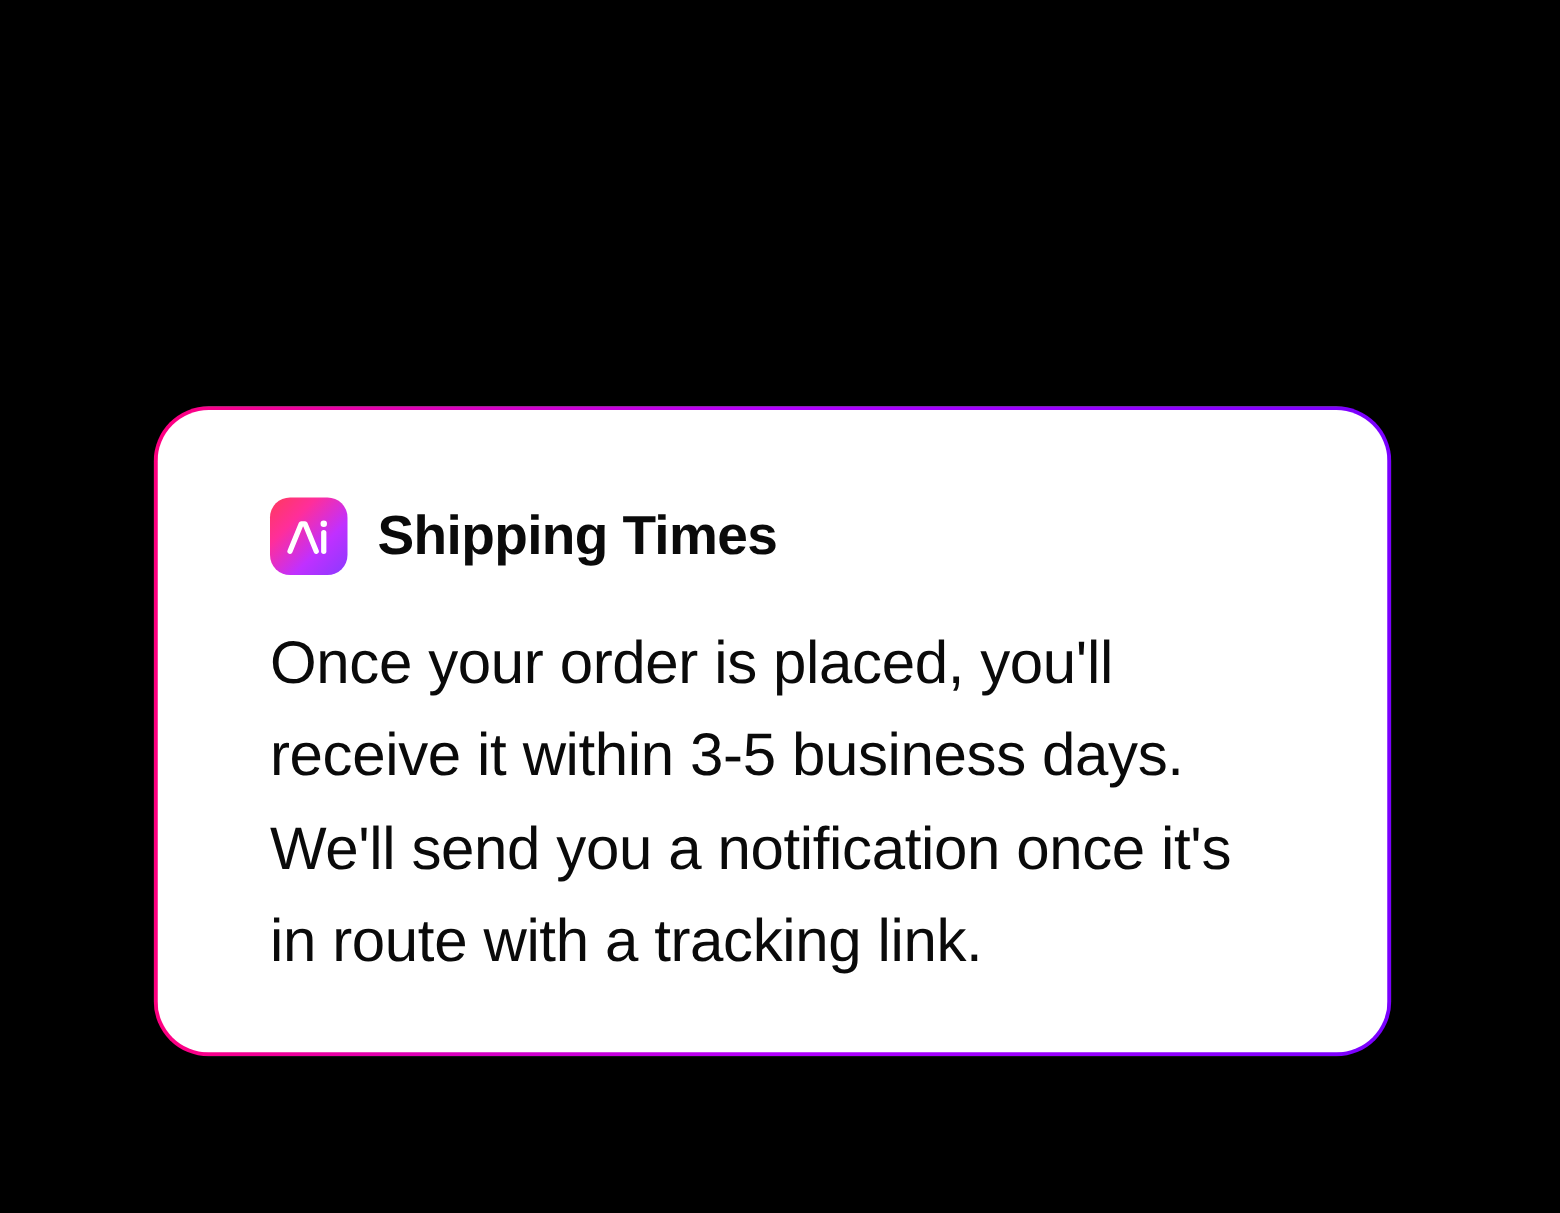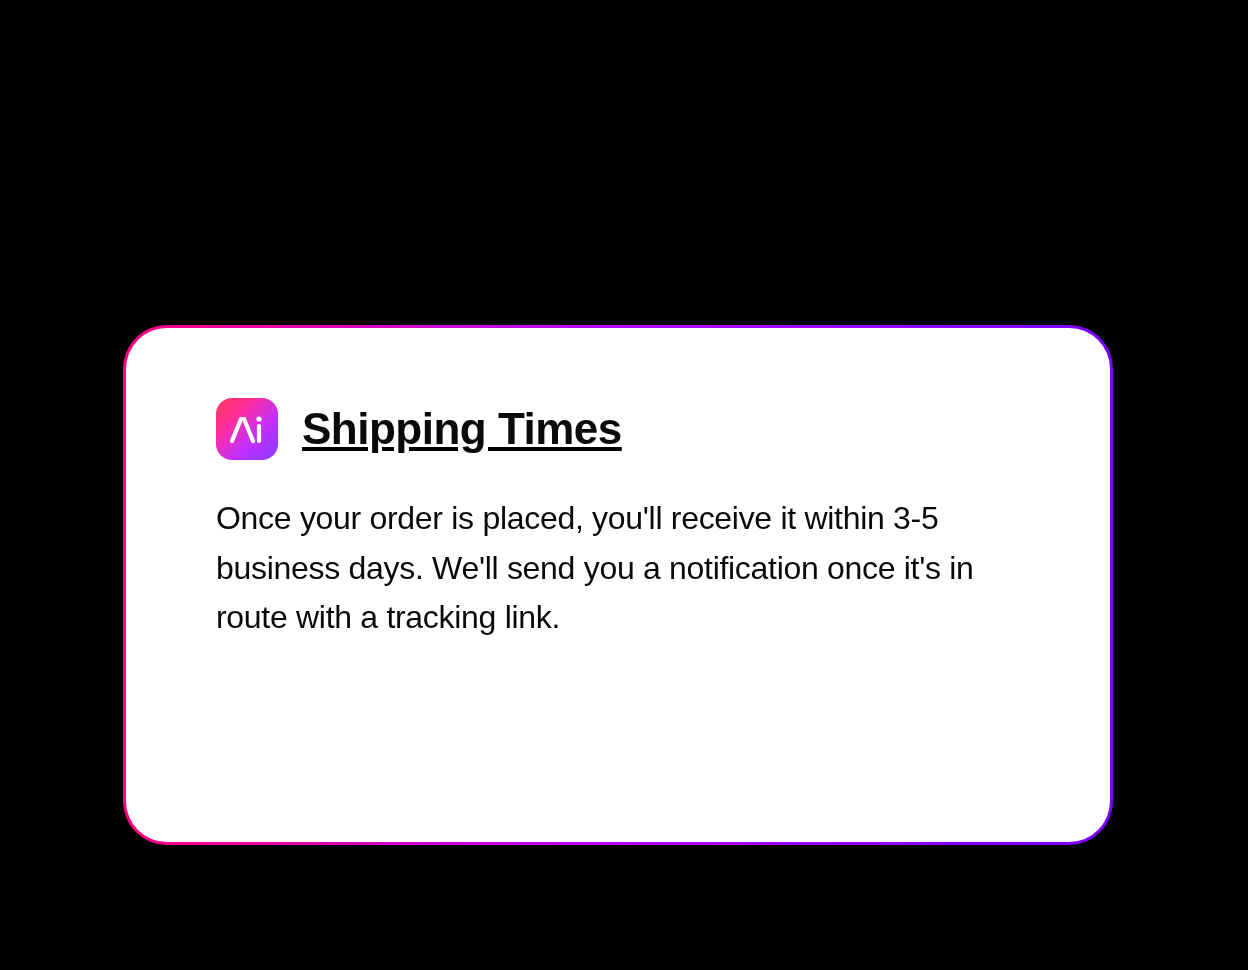--- a/index.html
+++ b/index.html
@@ -26,21 +26,20 @@
       border: 3px solid transparent;
       background-image: linear-gradient(#ffffff, #ffffff), linear-gradient(90deg, #ff0080 0%, #b300ff 50%, #7a00ff 100%);
       background-origin: border-box;
       background-clip: padding-box, border-box;
     }
     .header {
       display: flex;
       align-items: center;
       gap: 24px;
       margin-bottom: 34px;
-      text-decoration: underline;
     }
     .app-icon {
       width: 62px;
       height: 62px;
       border-radius: 16px;
       background: linear-gradient(135deg, #ff3a5c 0%, #ff2e9a 30%, #c030ff 65%, #8a3aff 100%);
       display: flex;
       align-items: center;
       justify-content: center;
       flex-shrink: 0;
@@ -49,21 +48,21 @@
       width: 40px;
       height: 40px;
     }
     .title {
       font-size: 44px;
       font-weight: 700;
       color: #0a0a0a;
       letter-spacing: -0.5px;
     }
     .body-text {
-      font-size: 32px;
+      font-size: 48px;
       line-height: 1.55;
       color: #0a0a0a;
       font-weight: 400;
       letter-spacing: -0.3px;
     }
   </style>
 </head>
 <body>
 
 <div class="card">

